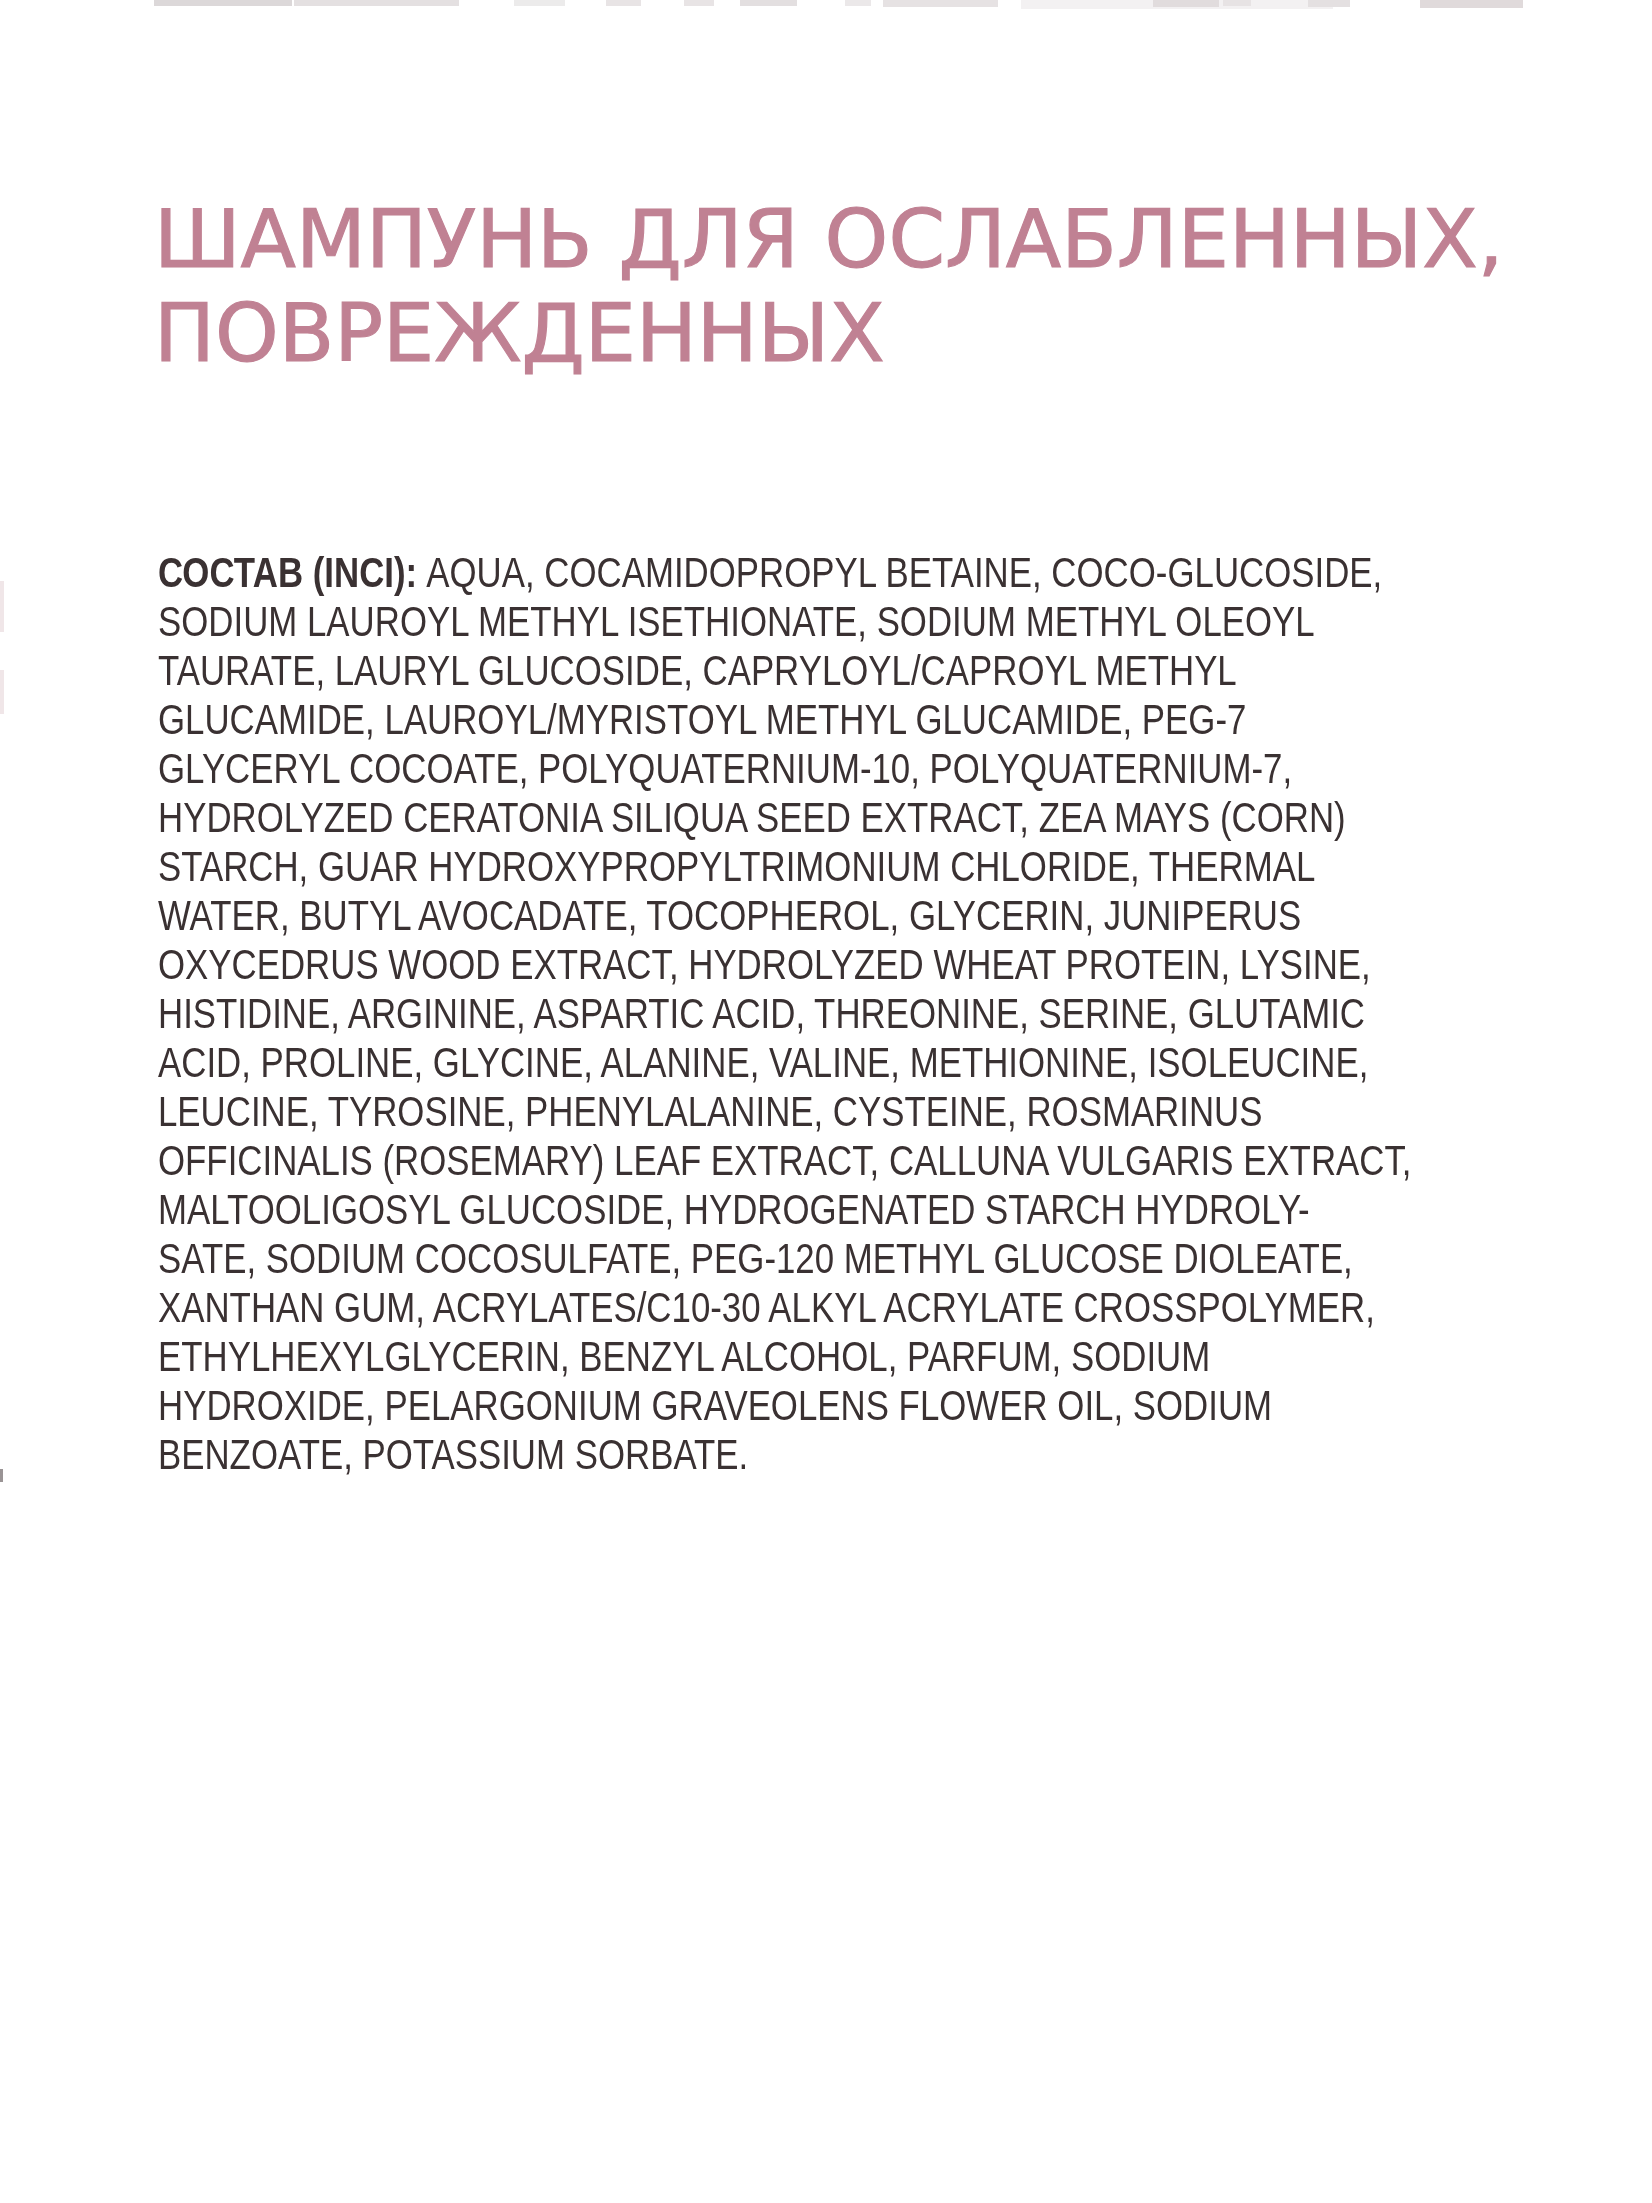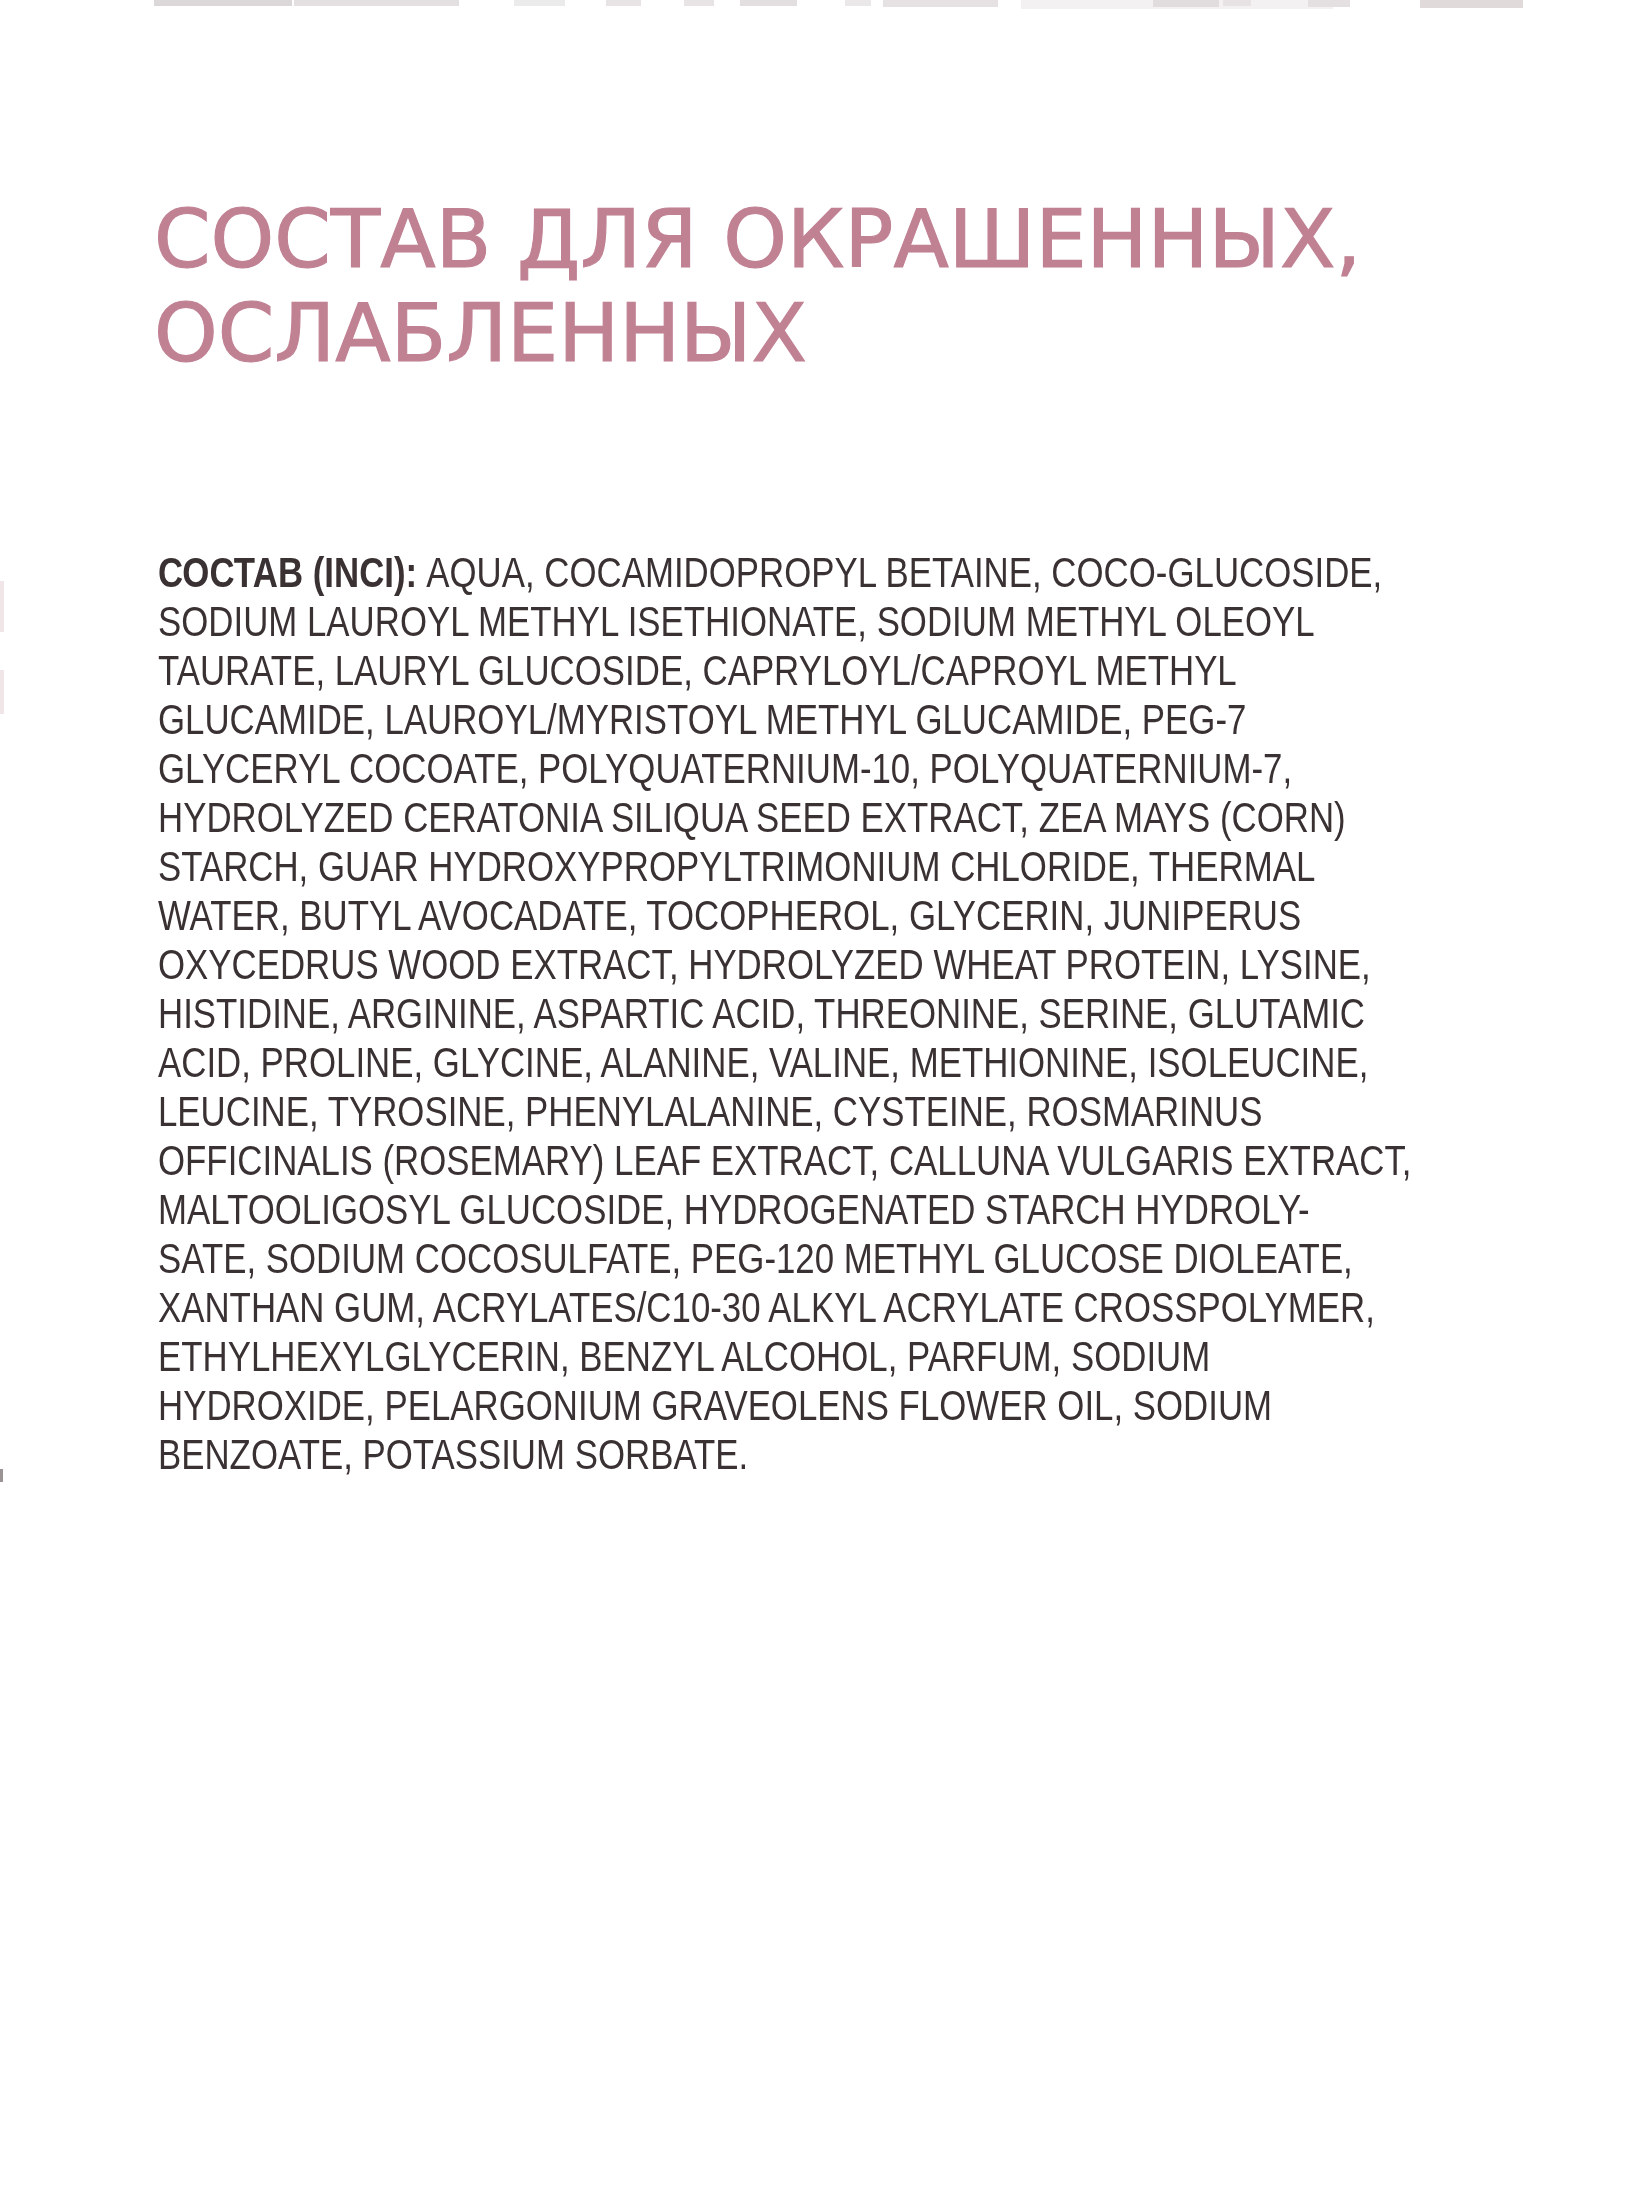--- a/index.html
+++ b/index.html
@@ -64,22 +64,22 @@
     <span style="left:1223px;width:27.5px;height:6.4px;background:#e7e3e4;"></span>
     <span style="left:1308px;width:42px;height:7.3px;background:#e4e0e1;"></span>
     <span style="left:1420px;width:103px;height:8.3px;background:#e0dadb;"></span>
   </div>
 
   <span class="edge-artifact" style="left:0;top:581px;width:3.7px;height:51px;background:#f0e6e8;"></span>
   <span class="edge-artifact" style="left:0;top:670px;width:3.7px;height:44px;background:#f0e6e8;"></span>
   <span class="edge-artifact" style="left:0;top:1469px;width:2.8px;height:13px;background:#9a9495;"></span>
 
   <h1 class="title">
-    <div>СОСТАВ ДЛЯ ОКРАШЕННЫХ,</div>
-    <div>ОСЛАБЛЕННЫХ</div>
+    <div>ШАМПУНЬ ДЛЯ ОСЛАБЛЕННЫХ,</div>
+    <div>ПОВРЕЖДЕННЫХ</div>
   </h1>
 
   <div class="inci">
     <div class="inci-line"><span class="inci-label">СОСТАВ (INCI):</span><span>AQUA, COCAMIDOPROPYL BETAINE, COCO-GLUCOSIDE,</span></div>
     <div class="inci-line">SODIUM LAUROYL METHYL ISETHIONATE, SODIUM METHYL OLEOYL</div>
     <div class="inci-line">TAURATE, LAURYL GLUCOSIDE, CAPRYLOYL/CAPROYL METHYL</div>
     <div class="inci-line">GLUCAMIDE, LAUROYL/MYRISTOYL METHYL GLUCAMIDE, PEG-7</div>
     <div class="inci-line">GLYCERYL COCOATE, POLYQUATERNIUM-10, POLYQUATERNIUM-7,</div>
     <div class="inci-line">HYDROLYZED CERATONIA SILIQUA SEED EXTRACT, ZEA MAYS (CORN)</div>
     <div class="inci-line">STARCH, GUAR HYDROXYPROPYLTRIMONIUM CHLORIDE, THERMAL</div>

